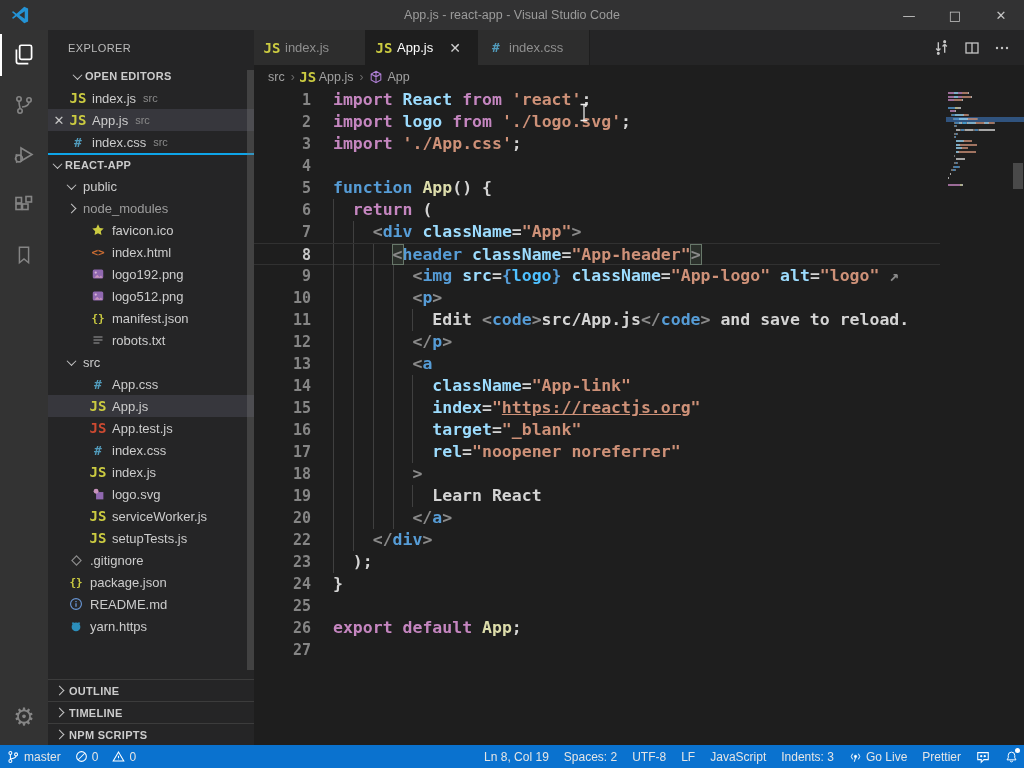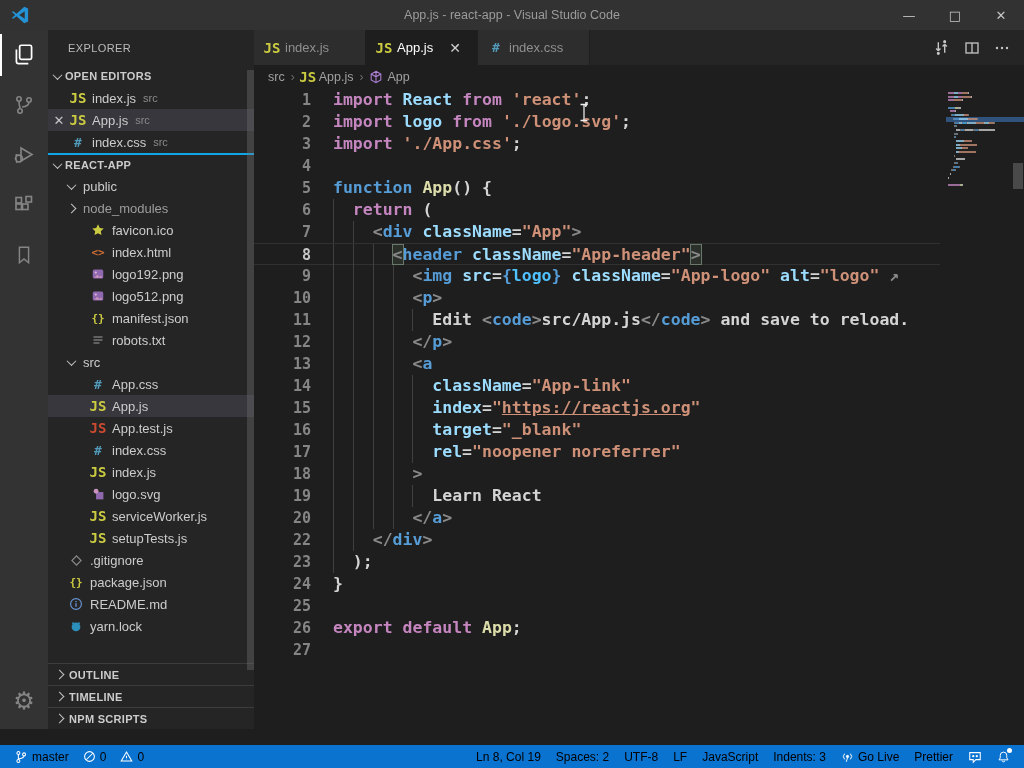--- a/index.html
+++ b/index.html
@@ -74,21 +74,21 @@
   .tk.bm { outline:1px solid #68786a; background:rgba(90,115,90,0.22); }
 
   
   .minimap { position:absolute; top:0; right:12px; width:64px; padding-top:3px; }
   .mrow { height:2px; margin-bottom:1.7px; white-space:nowrap; font-size:0; }
   .mseg { display:inline-block; height:2px; opacity:0.75; }
   .m-hl { position:absolute; left:-2px; right:-12px; height:5px; background:rgba(58,112,178,0.65); }
   .ov-thumb { position:absolute; right:1px; top:74px; width:10px; height:26px; background:rgba(110,110,110,0.55); }
 
   
-  .statusbar { height:23px; background:var(--c-accent); display:flex; align-items:center; padding:0 10px; font-size:12px; color:#000000; flex:none;margin-top:16px; }
+  .statusbar { height:23px; background:var(--c-accent); display:flex; align-items:center; padding:0 2px; font-size:12px; color:#e5e5e5; flex:none; }
   .sb-left { display:flex; align-items:center; gap:6px; }
   .sb-right { margin-left:auto; display:flex; align-items:center; gap:7px; }
   .st-item { display:flex; align-items:center; gap:4px; padding:0 4px; height:23px; }
   .st-item svg { display:block; }
 
   svg { display:block; }
   .mouse-cursor { position:absolute; left:578px; top:103px; z-index:50; pointer-events:none; }
 </style>
 </head>
 <body>
@@ -157,21 +157,21 @@
             </svg>
           </span>
         </div>
         <div class="ab-gear">
           <span style="font-size:24px; font-family:'DejaVu Sans',sans-serif;">⚙</span>
         </div>
       </div>
 
     <div class="sidebar">
       <div class="sb-title">EXPLORER</div>
-      <div class="sb-header" style="border-top:none;">
+      <div class="sb-header" style="border-top:none;padding-left:20px;">
         <span class="chev down"></span>
         <span>OPEN EDITORS</span>
       </div>
       <div id="open-editors">
           <div class="row">
             <span style="width: 22px; flex: 0 0 auto; display: inline-flex; justify-content: center;"></span>
             <span class="ficon" style="color: rgb(203, 203, 65);">JS</span>
             <span>index.js</span>
             <span class="detail">src</span>
           </div>
@@ -330,21 +330,21 @@
             <span>README.md</span>
           </div>
           <div class="row">
             <span style="flex: 0 0 auto; width: 20px;"></span>
             <span class="ficon">
               <svg width="14" height="14" viewBox="0 0 16 16">
                 <circle cx="8" cy="9" r="5" fill="#2c8ebb"></circle>
                 <path d="M4 4l2 3M12 4l-2 3" stroke="#2c8ebb" stroke-width="2"></path>
               </svg>
             </span>
-            <span>yarn.lock</span>
+            <span>yarn.https</span>
           </div>
         </div>
       <div id="bottom-panels">
           <div class="panel-row">
             <span class="chev right"></span>
             <span>OUTLINE</span>
           </div>
           <div class="panel-row">
             <span class="chev right"></span>
             <span>TIMELINE</span>

